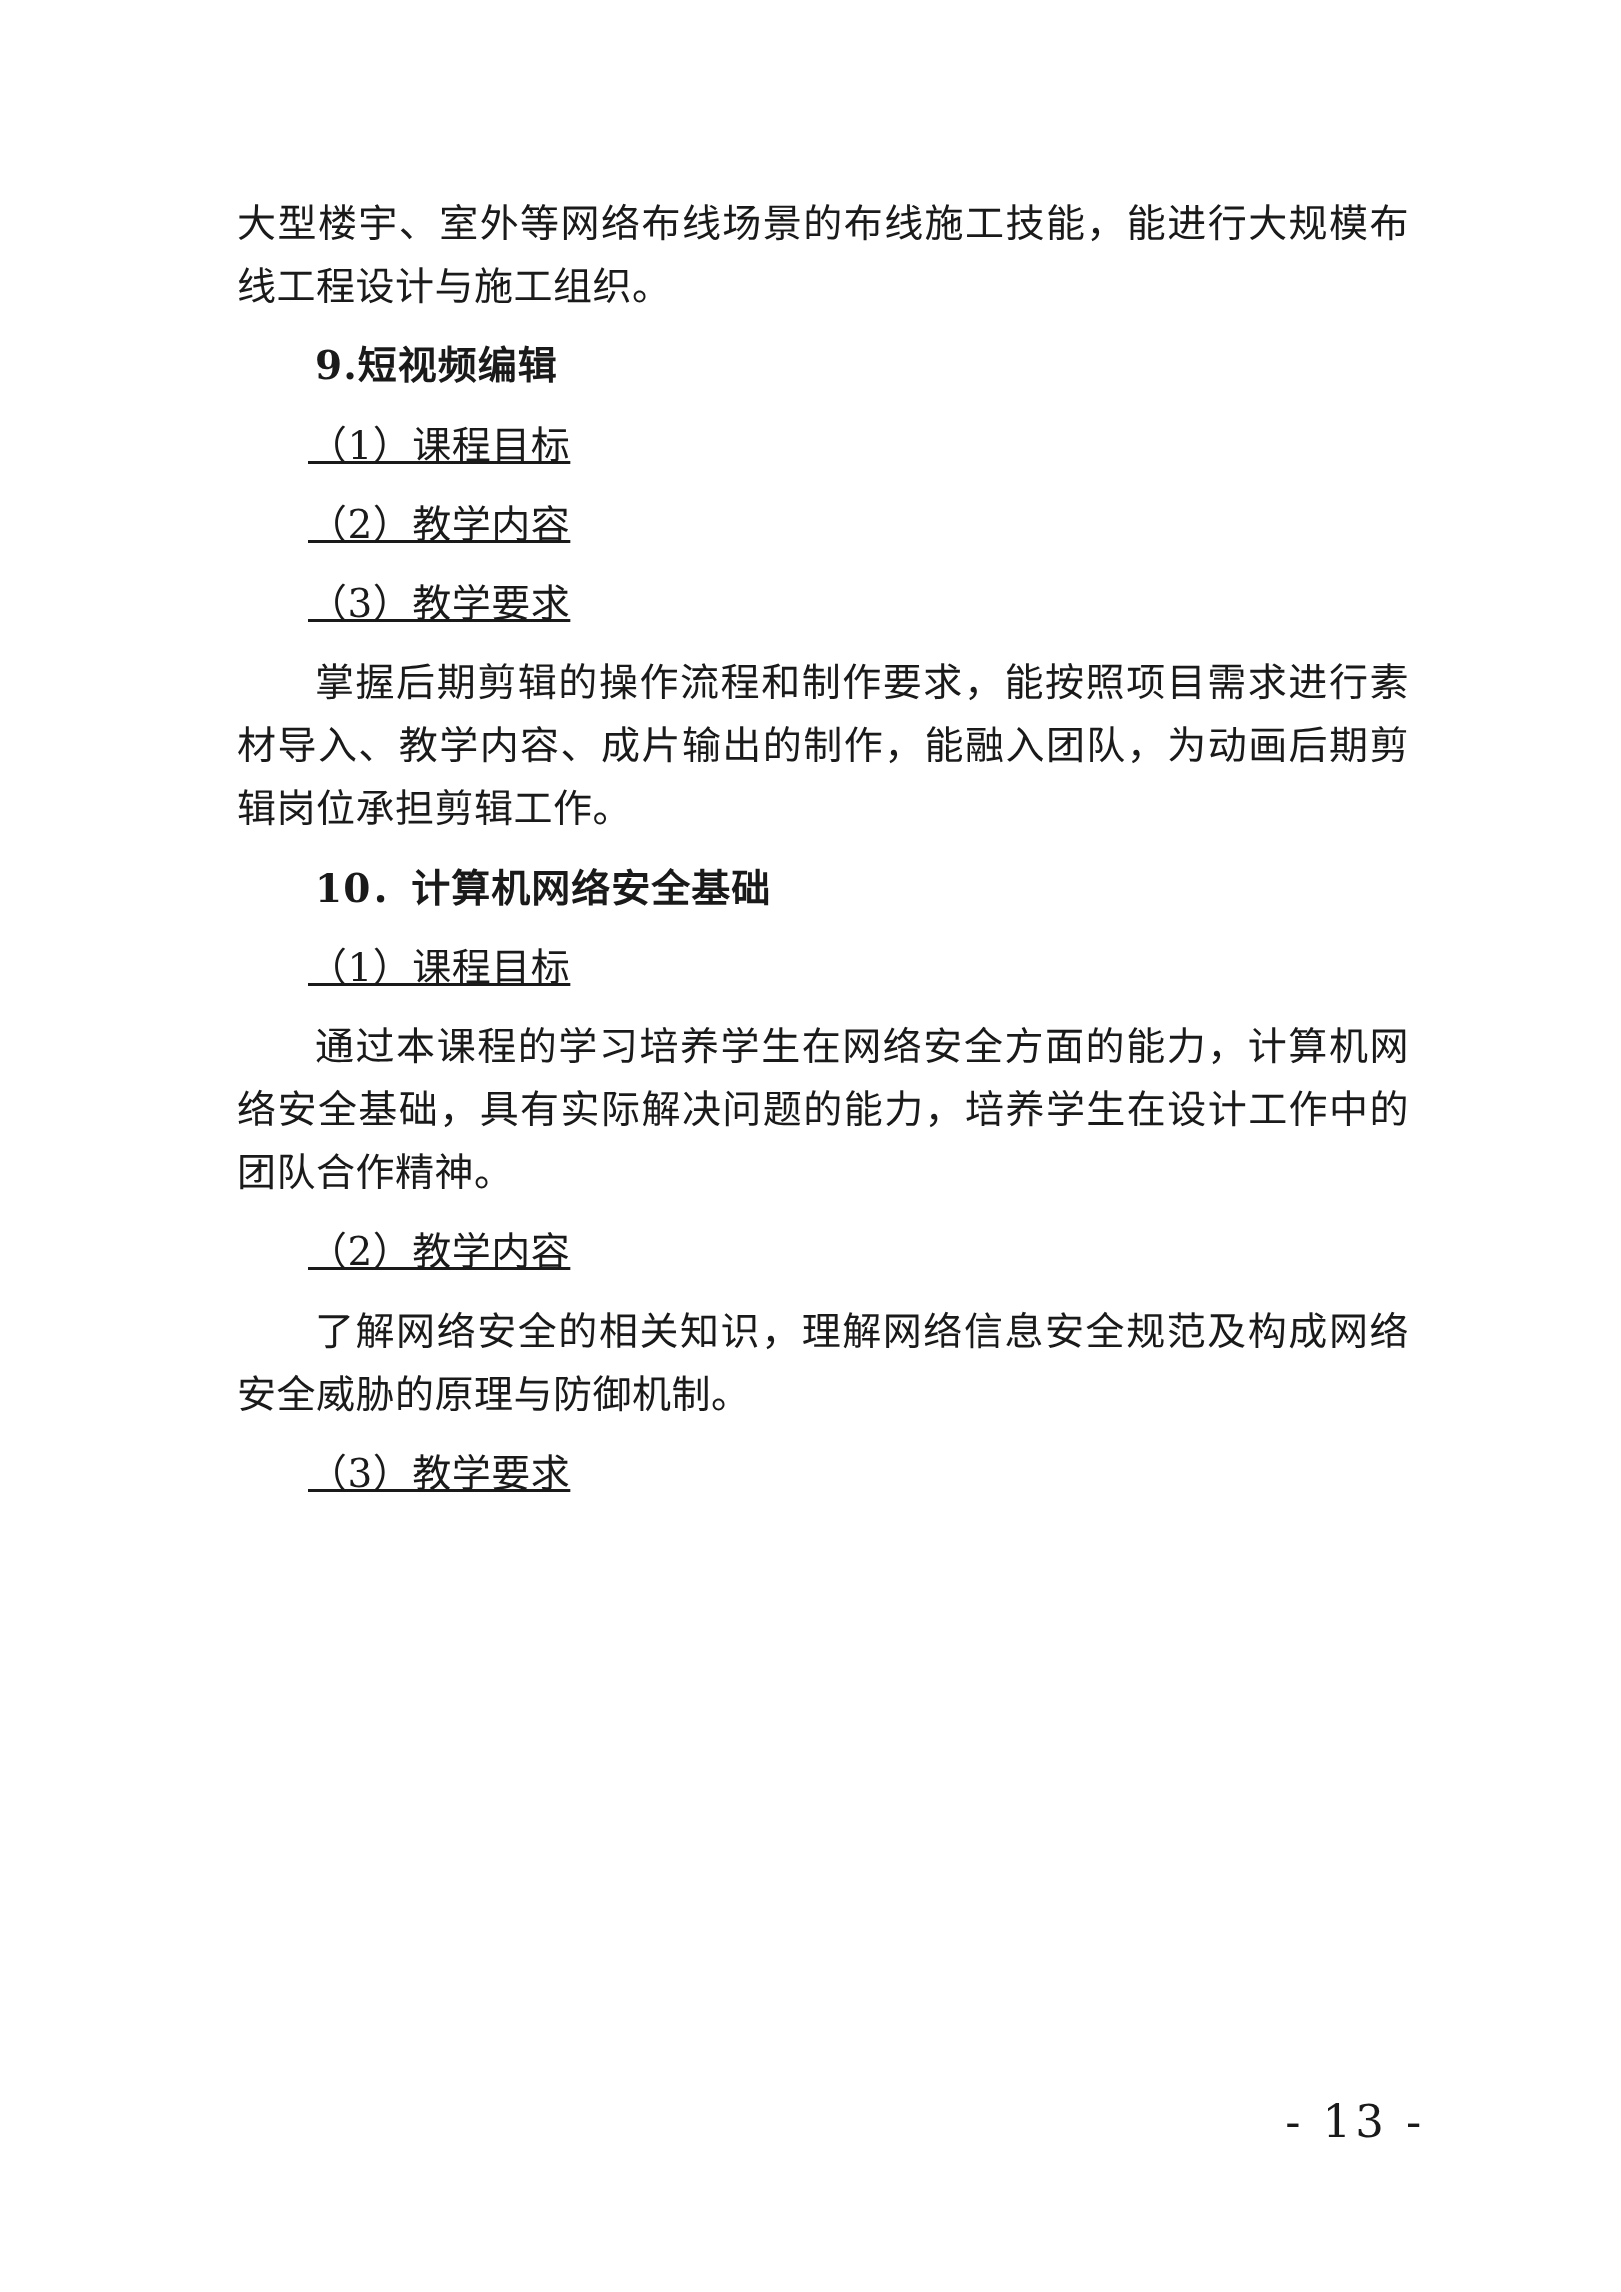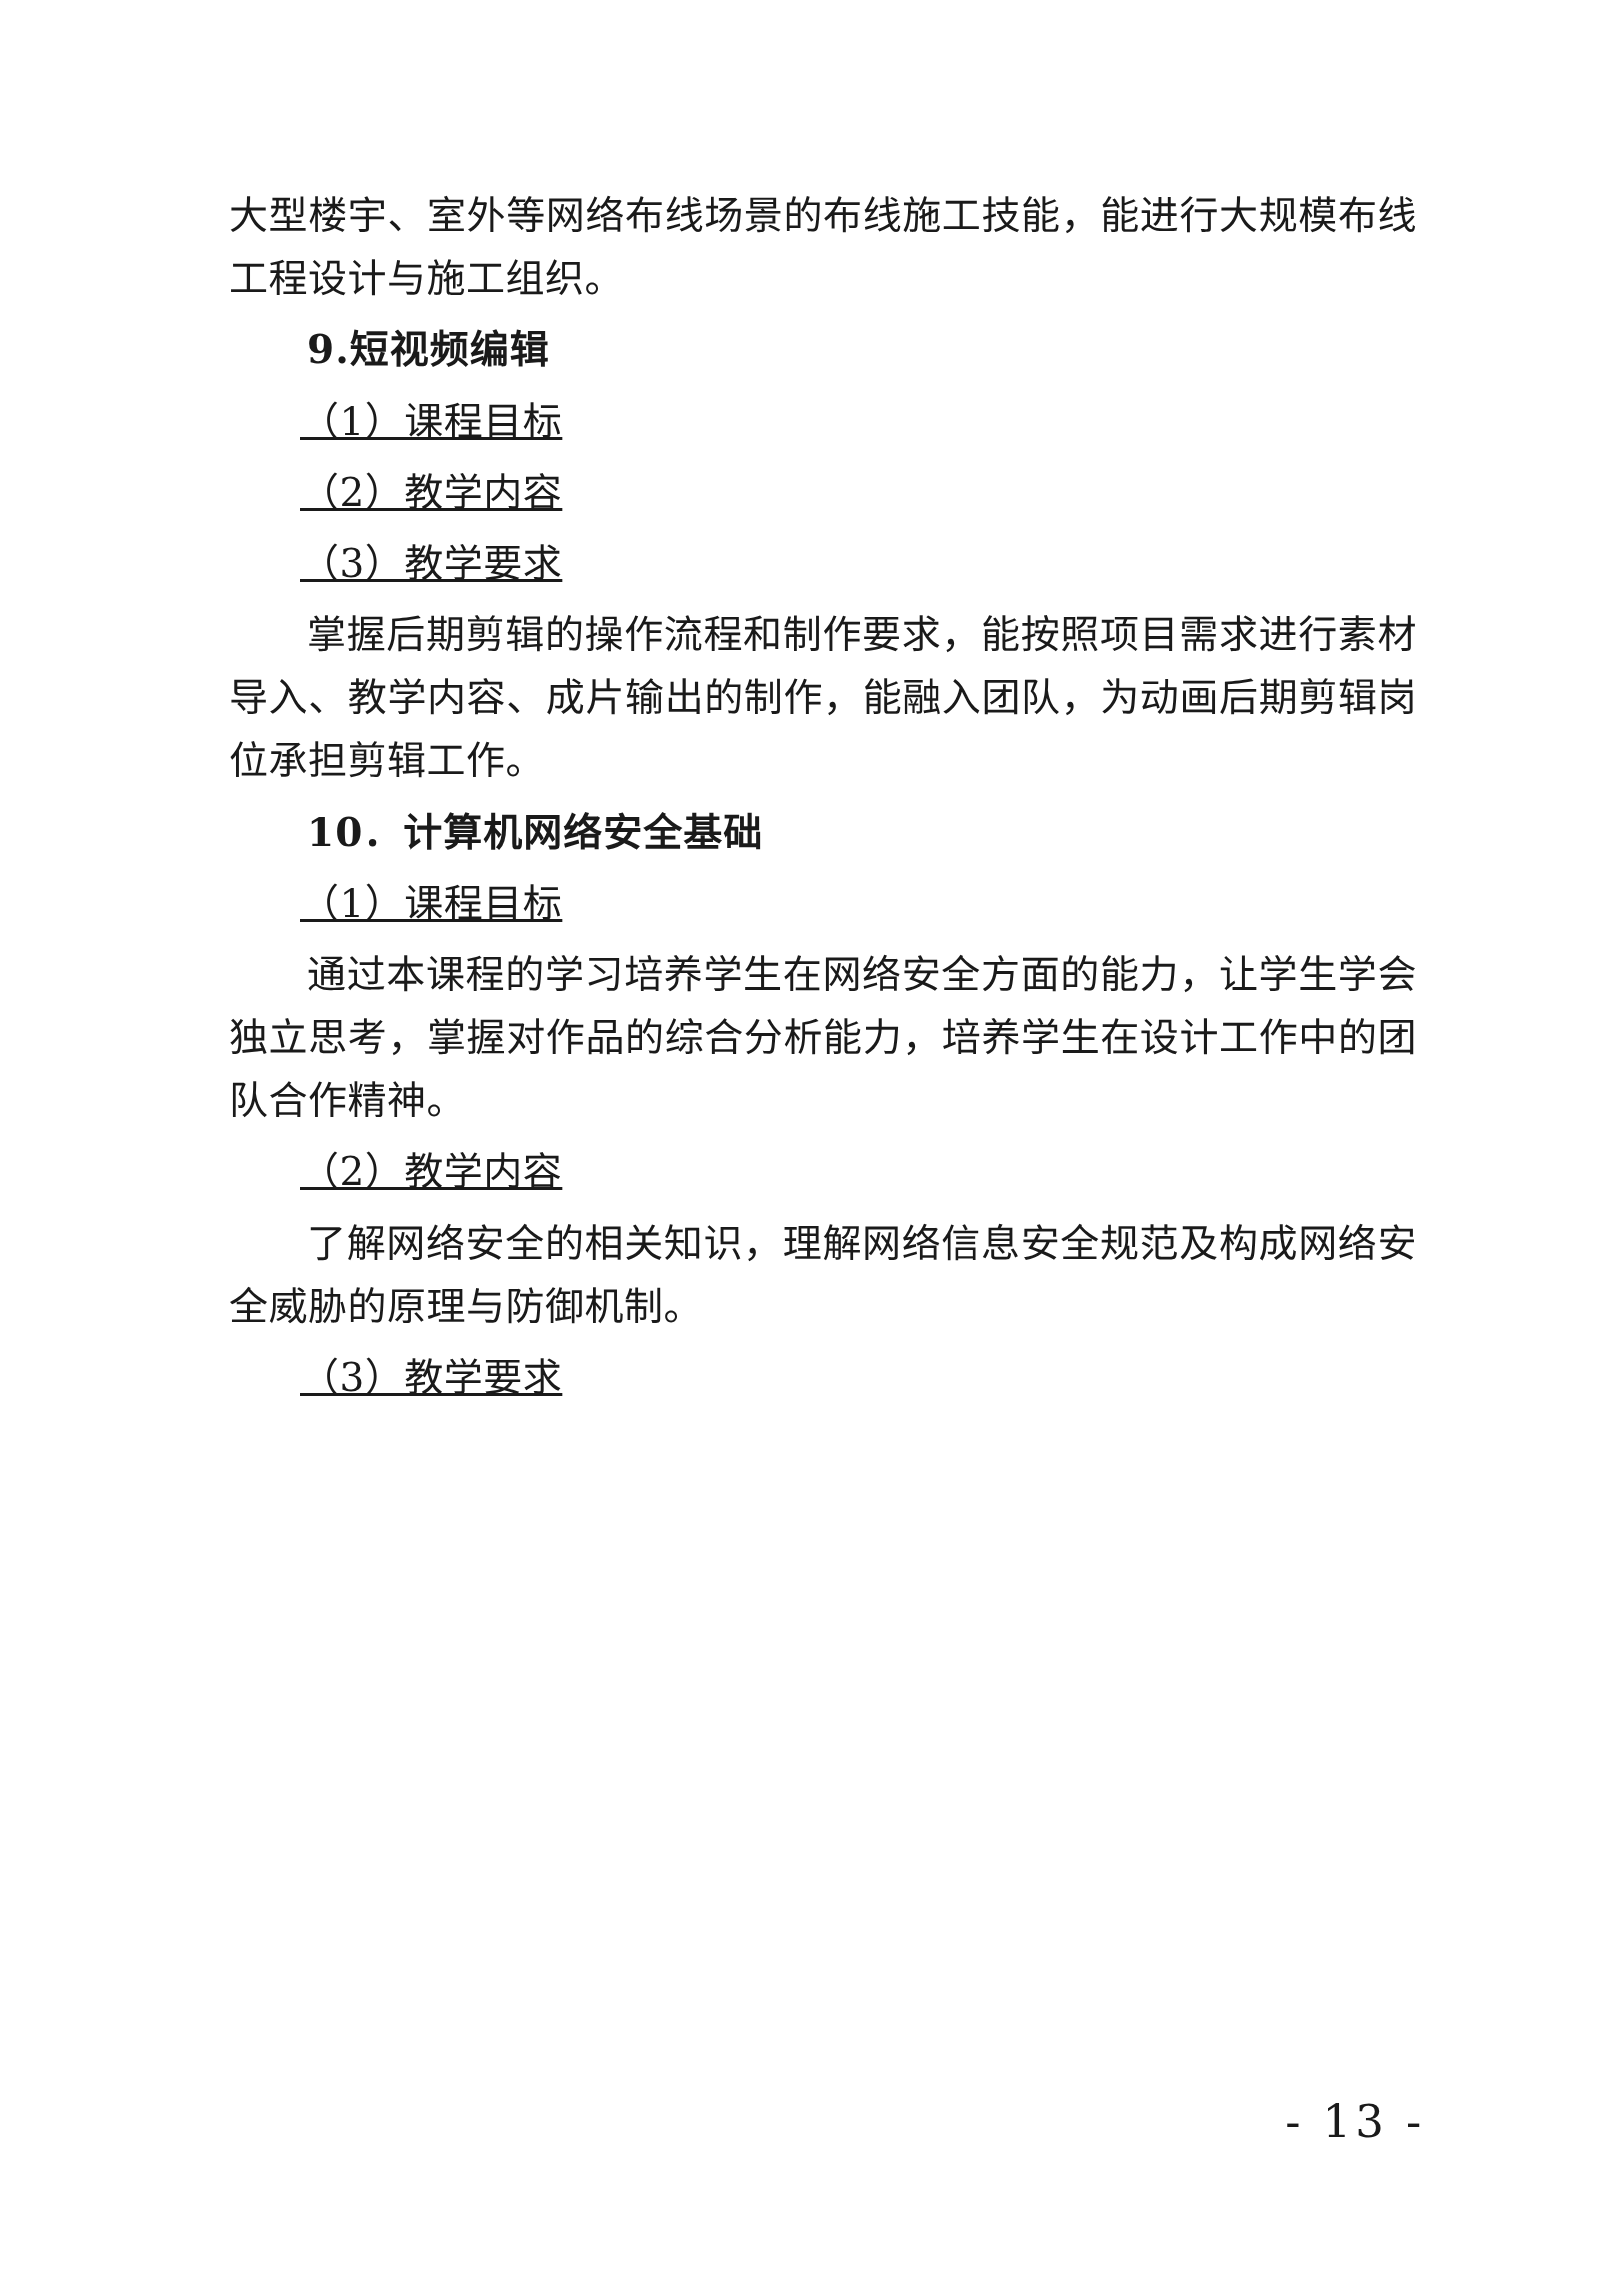--- a/index.html
+++ b/index.html
@@ -26,21 +26,21 @@
     padding: 176px 196px 0 221px;
   }
   .body-text {
     font-size: 39px;
     line-height: 1.62;
     letter-spacing: 0.5px;
     text-align: justify;
     text-justify: inter-ideograph;
   }
   p {
-    margin: 8px;
+    margin: 16px;
     padding: 0;
   }
   .para {
     text-indent: 78px;
   }
   .para-noindent {
     text-indent: 0;
   }
   .heading {
     text-indent: 78px;
@@ -77,21 +77,21 @@
 
 
     <p class="sub">（3）教学要求</p>
 
     <p class="para">掌握后期剪辑的操作流程和制作要求，能按照项目需求进行素材导入、教学内容、成片输出的制作，能融入团队，为动画后期剪辑岗位承担剪辑工作。</p>
 
     <p class="heading">10．计算机网络安全基础</p>
 
     <p class="sub">（1）课程目标</p>
 
-    <p class="para">通过本课程的学习培养学生在网络安全方面的能力，让学生学会独立思考，掌握对作品的综合分析能力，培养学生在设计工作中的团队合作精神。</p>
+    <p class="para">通过本课程的学习培养学生在网络安全方面的能力，计算机网络安全基础，具有实际解决问题的能力，培养学生在设计工作中的团队合作精神。</p>
 
     <p class="sub">（2）教学内容</p>
 
     <p class="para">了解网络安全的相关知识，理解网络信息安全规范及构成网络安全威胁的原理与防御机制。</p>
 
     <p class="sub">（3）教学要求</p>
 
   </div>
 
   <div class="page-number">- 13 -</div>

